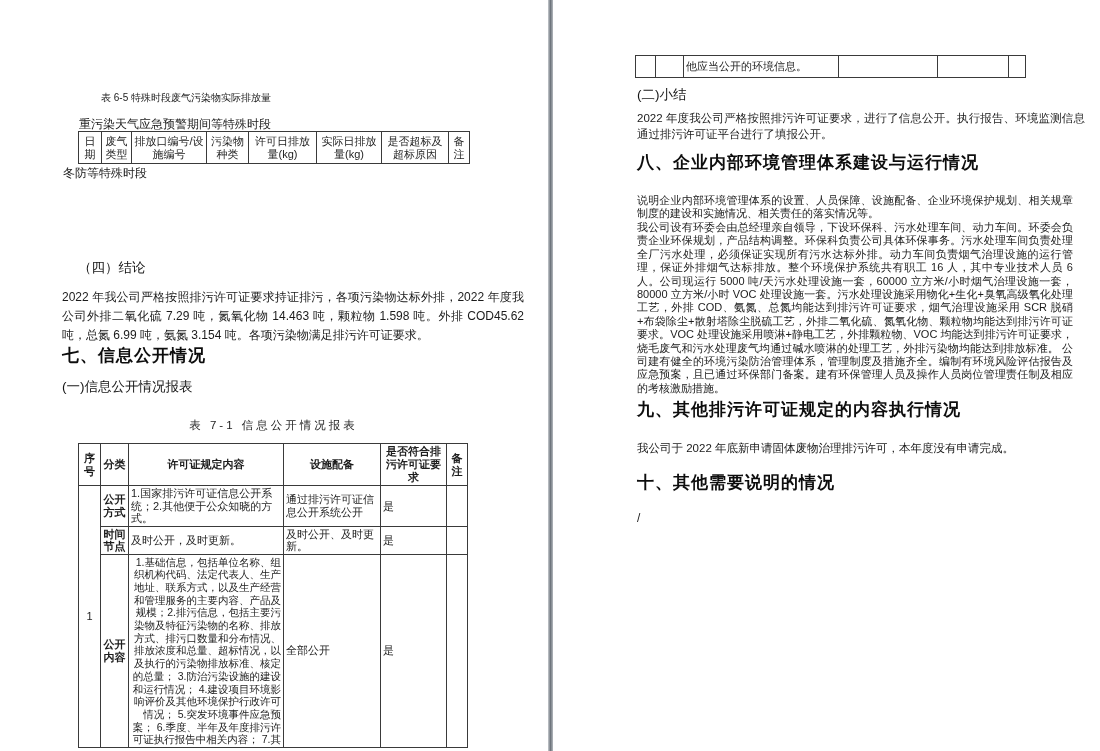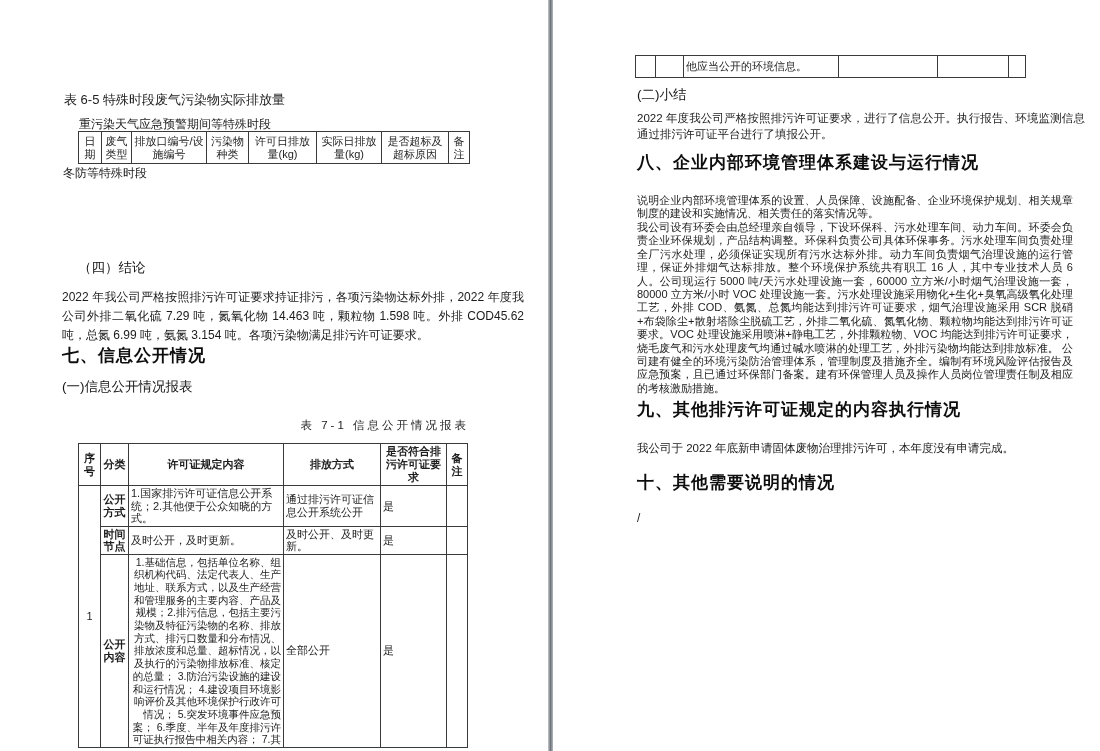--- a/index.html
+++ b/index.html
@@ -13,27 +13,27 @@
   }
   .page { position:absolute; top:0; height:751px; background:#ffffff; }
   .page-left  { left:0;   width:549px; }
   .page-right { left:553px; width:619px; }
   .gap-divider {
     position:absolute; left:548px; top:0; width:5px; height:751px;
     background:linear-gradient(to right,#c7cbcf,#6e757d,#b4b9be);
   }
   .abs { position:absolute; }
 
-  .caption        { font-size:13px; color:#222; }
+  .caption        { font-size:10px; color:#222;margin-left:37px; }
   .small-label    { font-size:12px;  color:#1b1b1b; }
   .sub-heading    { font-size:13.5px; color:#151515; }
   .big-heading    { font-size:17px; font-weight:bold; color:#0d0d0d; letter-spacing:1px; }
   .body-text      { font-size:12px; line-height:18.8px; color:#1b1b1b; text-align:justify; }
   .body-text-sm   { font-size:11px; line-height:13.4px; color:#1b1b1b; text-align:justify; }
-  .table-caption  { font-size:11.5px; letter-spacing:3px; text-align:right; color:#222; }
+  .table-caption  { font-size:11.5px; letter-spacing:3px; text-align:center; color:#222; }
 
   table { border-collapse:collapse; table-layout:fixed; }
   td, th {
     border:1px solid #3a3a3a;
     font-size:11px; line-height:13px;
     padding:1px 2px;
     vertical-align:middle;
     overflow:hidden;
     font-weight:normal;
     word-break:break-all;
@@ -100,21 +100,21 @@
         <col style="width:155px">
       <col style="width:97px">
         <col style="width:66px">
         <col style="width:21px">
     </colgroup>
     <tbody>
         <tr style="height:27px">
       <th>序号</th>
       <th>分类</th>
       <th>许可证规定内容</th>
-      <th>排放方式</th>
+      <th>设施配备</th>
       <th>是否符合排污许可证要求</th>
       <th>备注</th>
     </tr>
     <tr class="row-sm" style="height:28px">
       <td class="cell-center" rowspan="3">1</td>
       <td class="cell-cat">公开方式</td>
       <td class="cell-left">1.国家排污许可证信息公开系统；2.其他便于公众知晓的方式。</td>
       <td class="cell-left">通过排污许可证信息公开系统公开</td>
       <td class="cell-left">是</td>
       <td class="cell-center"></td>

